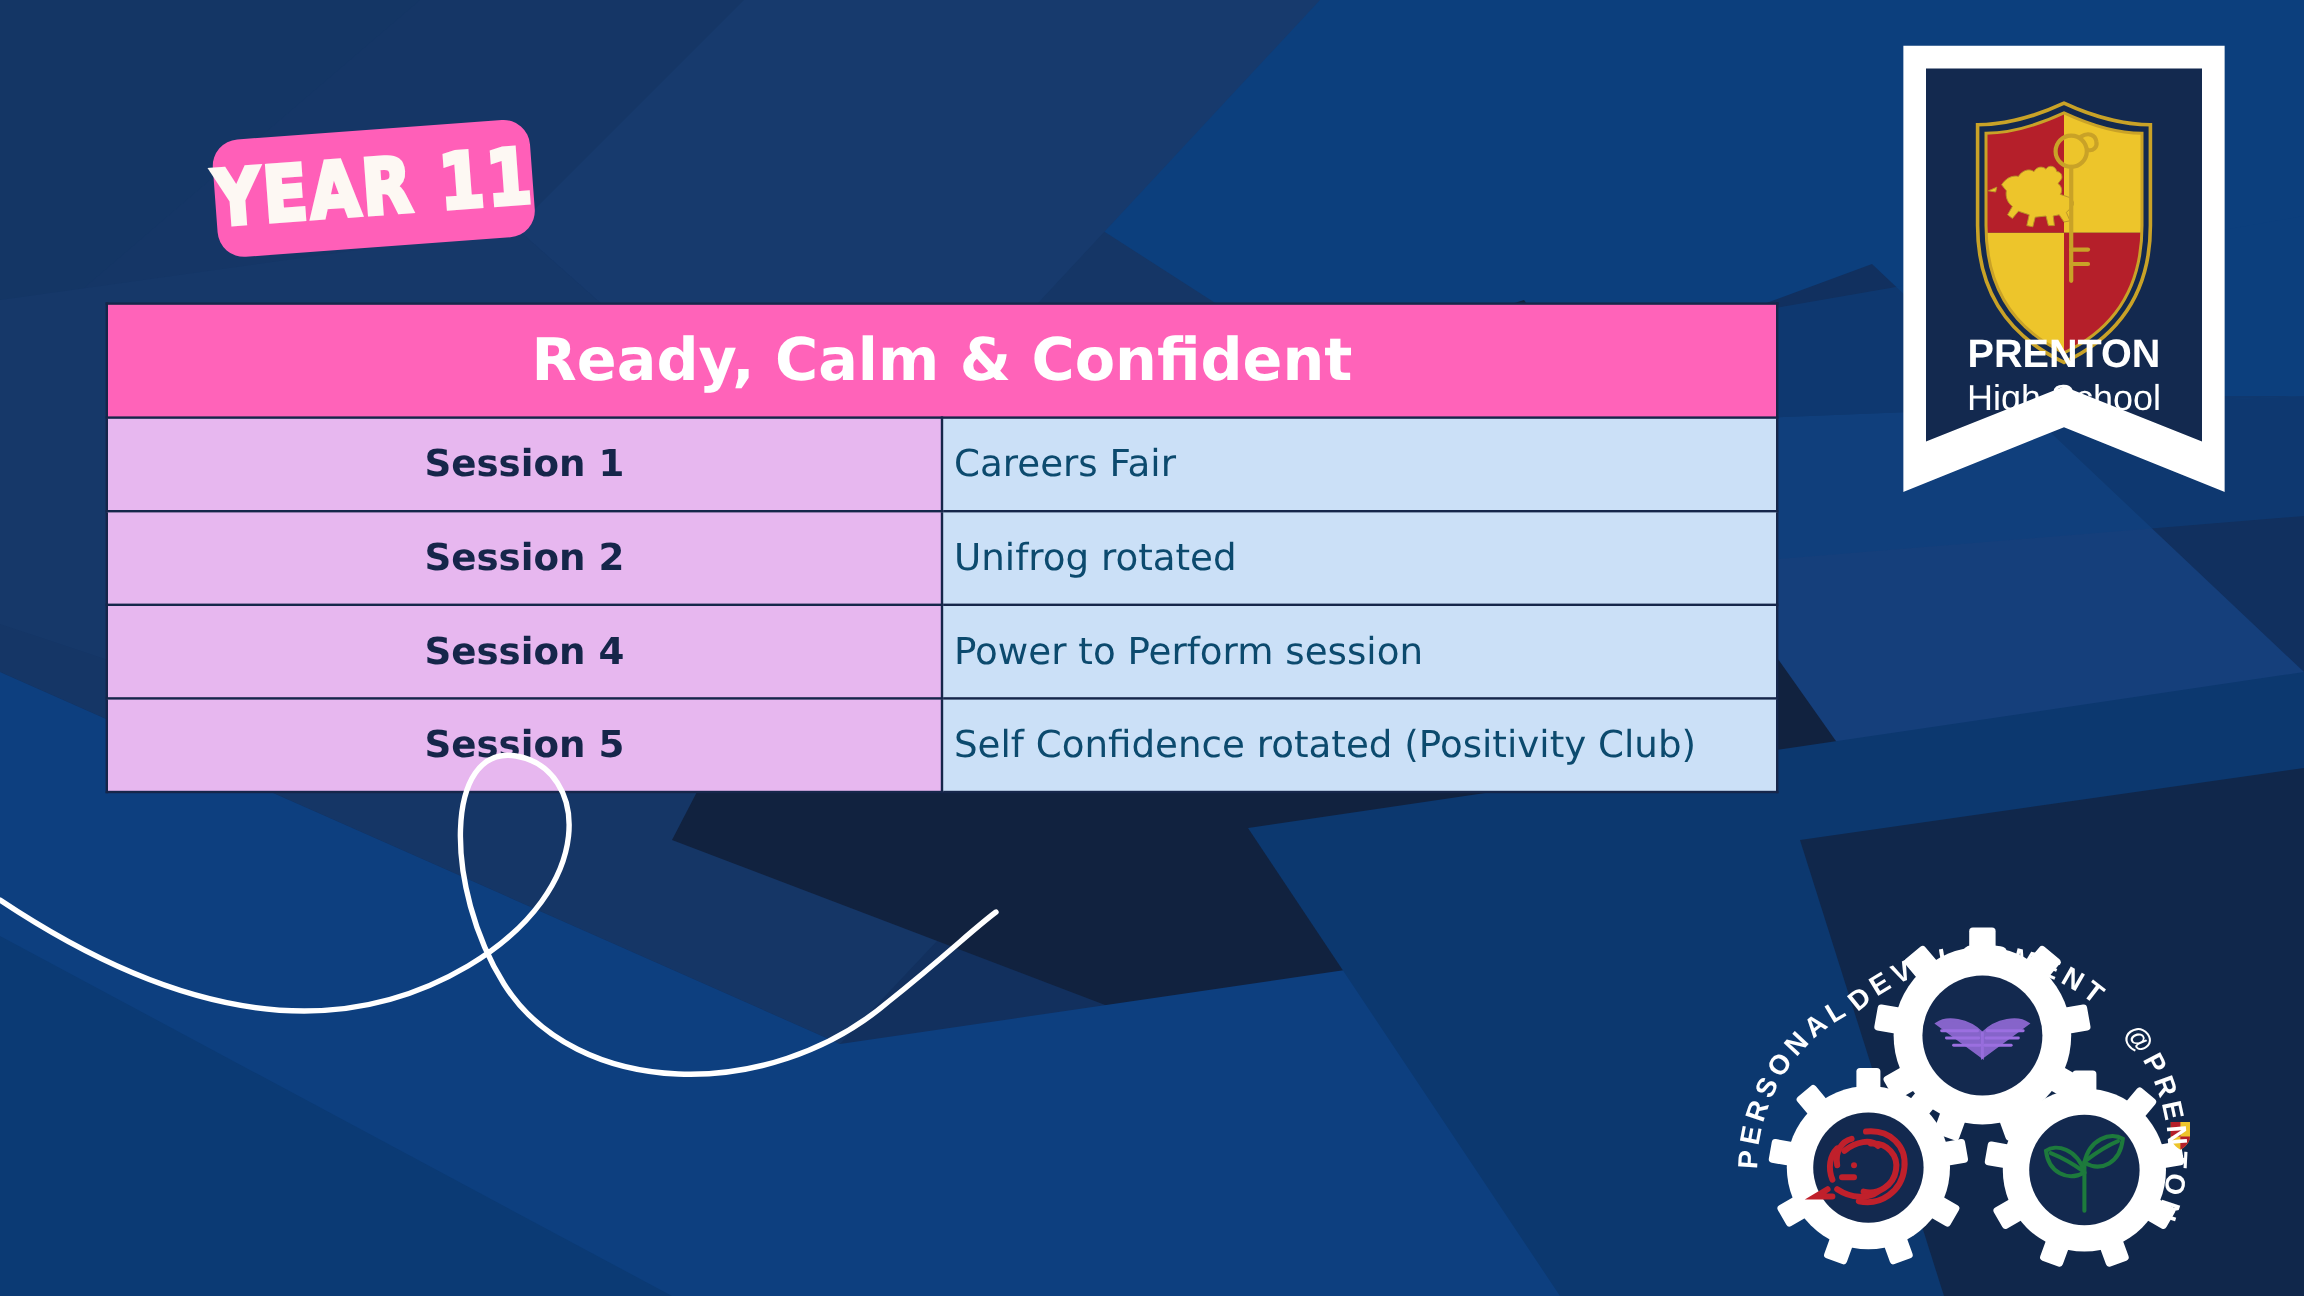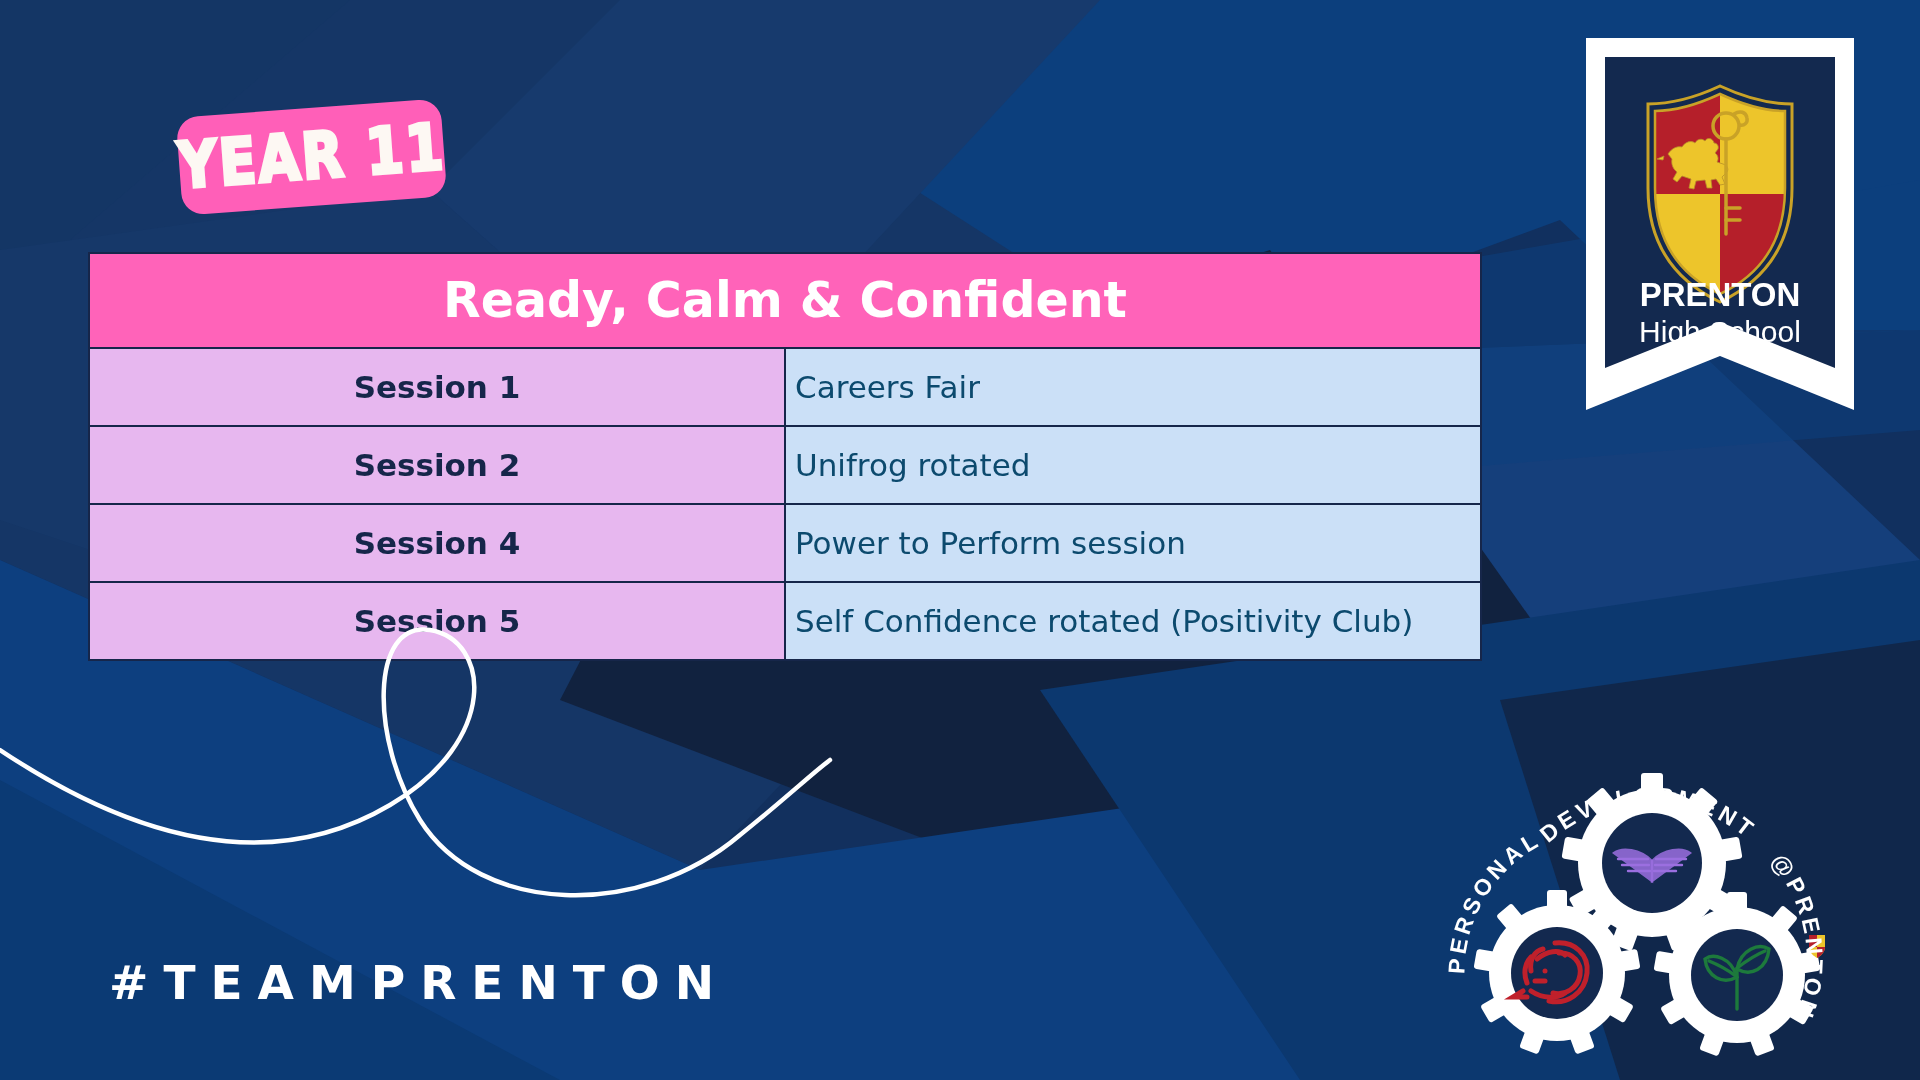--- a/index.html
+++ b/index.html
@@ -164,21 +164,20 @@
     </tbody>
   </table>
 
   <svg class="swoosh" viewBox="0 0 900 360" fill="none">
     <path d="M0 130 C 150 230, 280 250, 390 185 C 500 120, 490 20, 430 10 C 370 0, 370 120, 420 200 C 480 295, 640 300, 740 215 C 790 175, 810 155, 830 140" stroke="#ffffff" stroke-width="4.5" fill="none" stroke-linecap="round"></path>
   </svg>
 
   <ul class="bullets">
   </ul>
 
-  <div class="hashtag">#TEAMPRENTON</div>
 
   <svg class="school-logo" viewBox="0 0 268 372">
 
     <path d="M0 0 H268 V372 L134 318 L0 372 Z" fill="#ffffff"></path>
 
     <path d="M19 19 H249 V330 L134 284 L19 330 Z" fill="#13294f"></path>
 
     <g>
       <path d="M134 48 C 104 62, 78 66, 62 66 L62 150 C 62 214, 96 246, 134 264 C 172 246, 206 214, 206 150 L206 66 C 190 66, 164 62, 134 48 Z" fill="#13294f" stroke="#c9a227" stroke-width="3"></path>
       <clipPath id="shieldclip">

